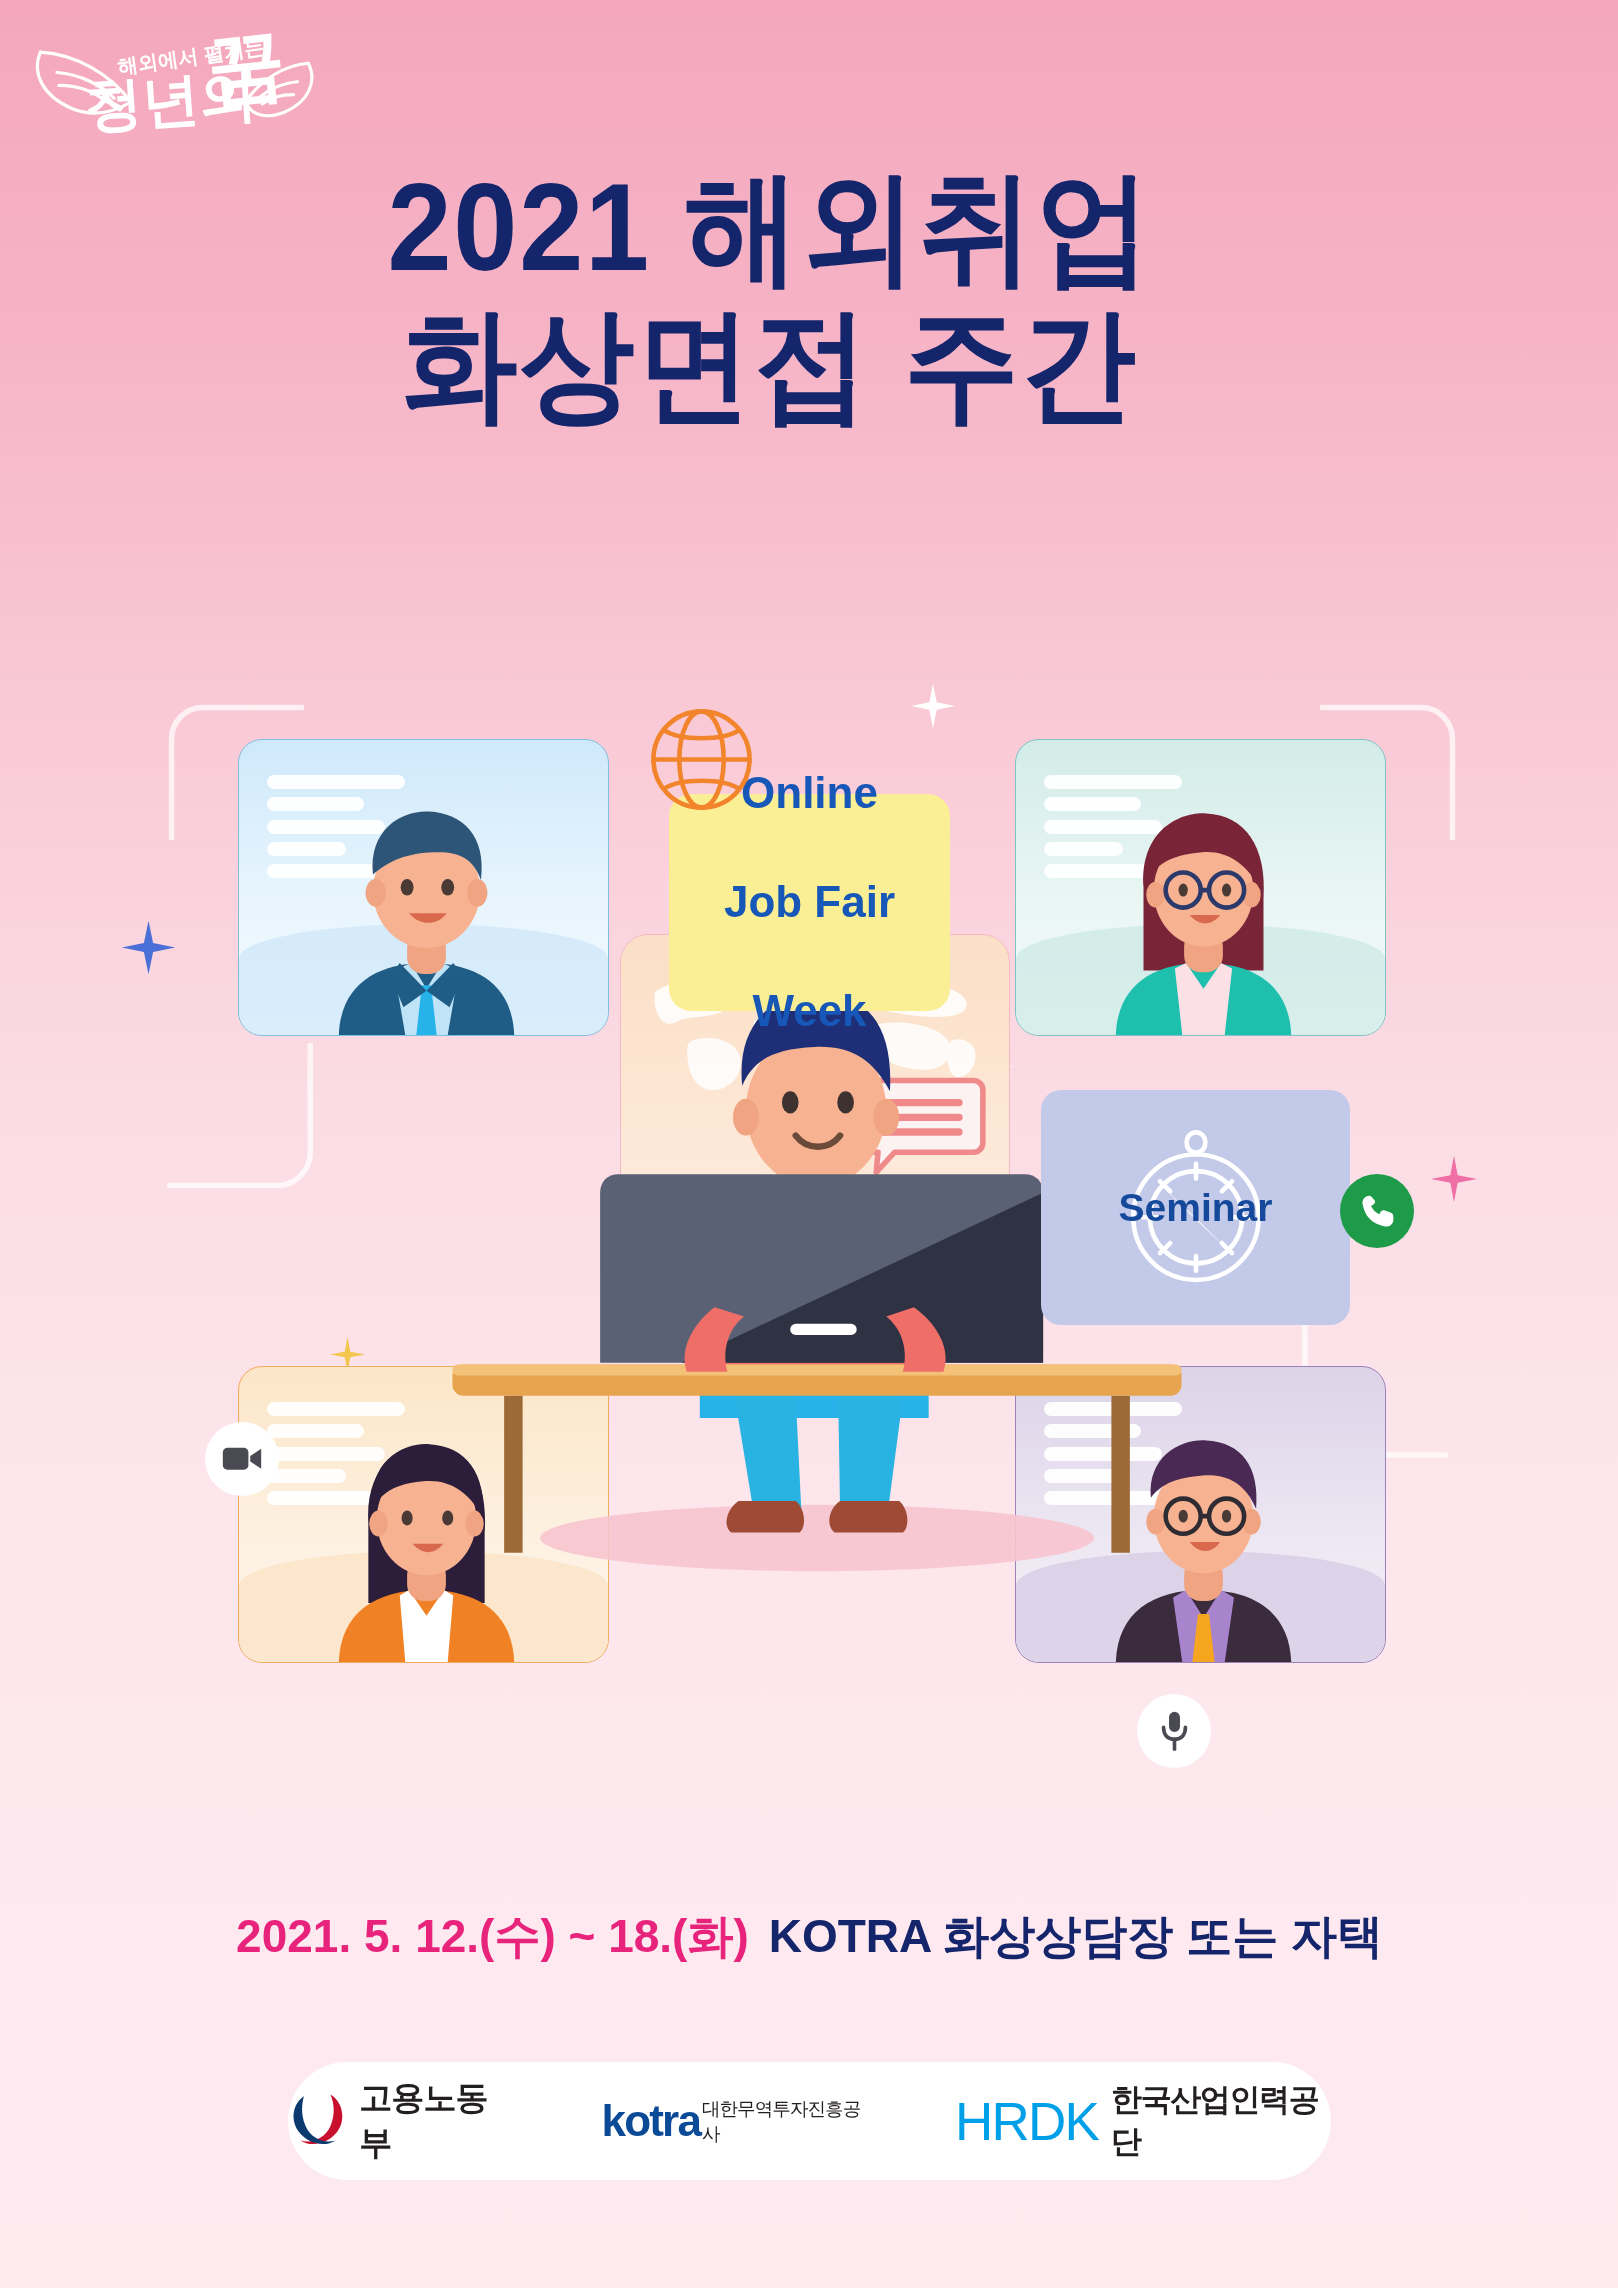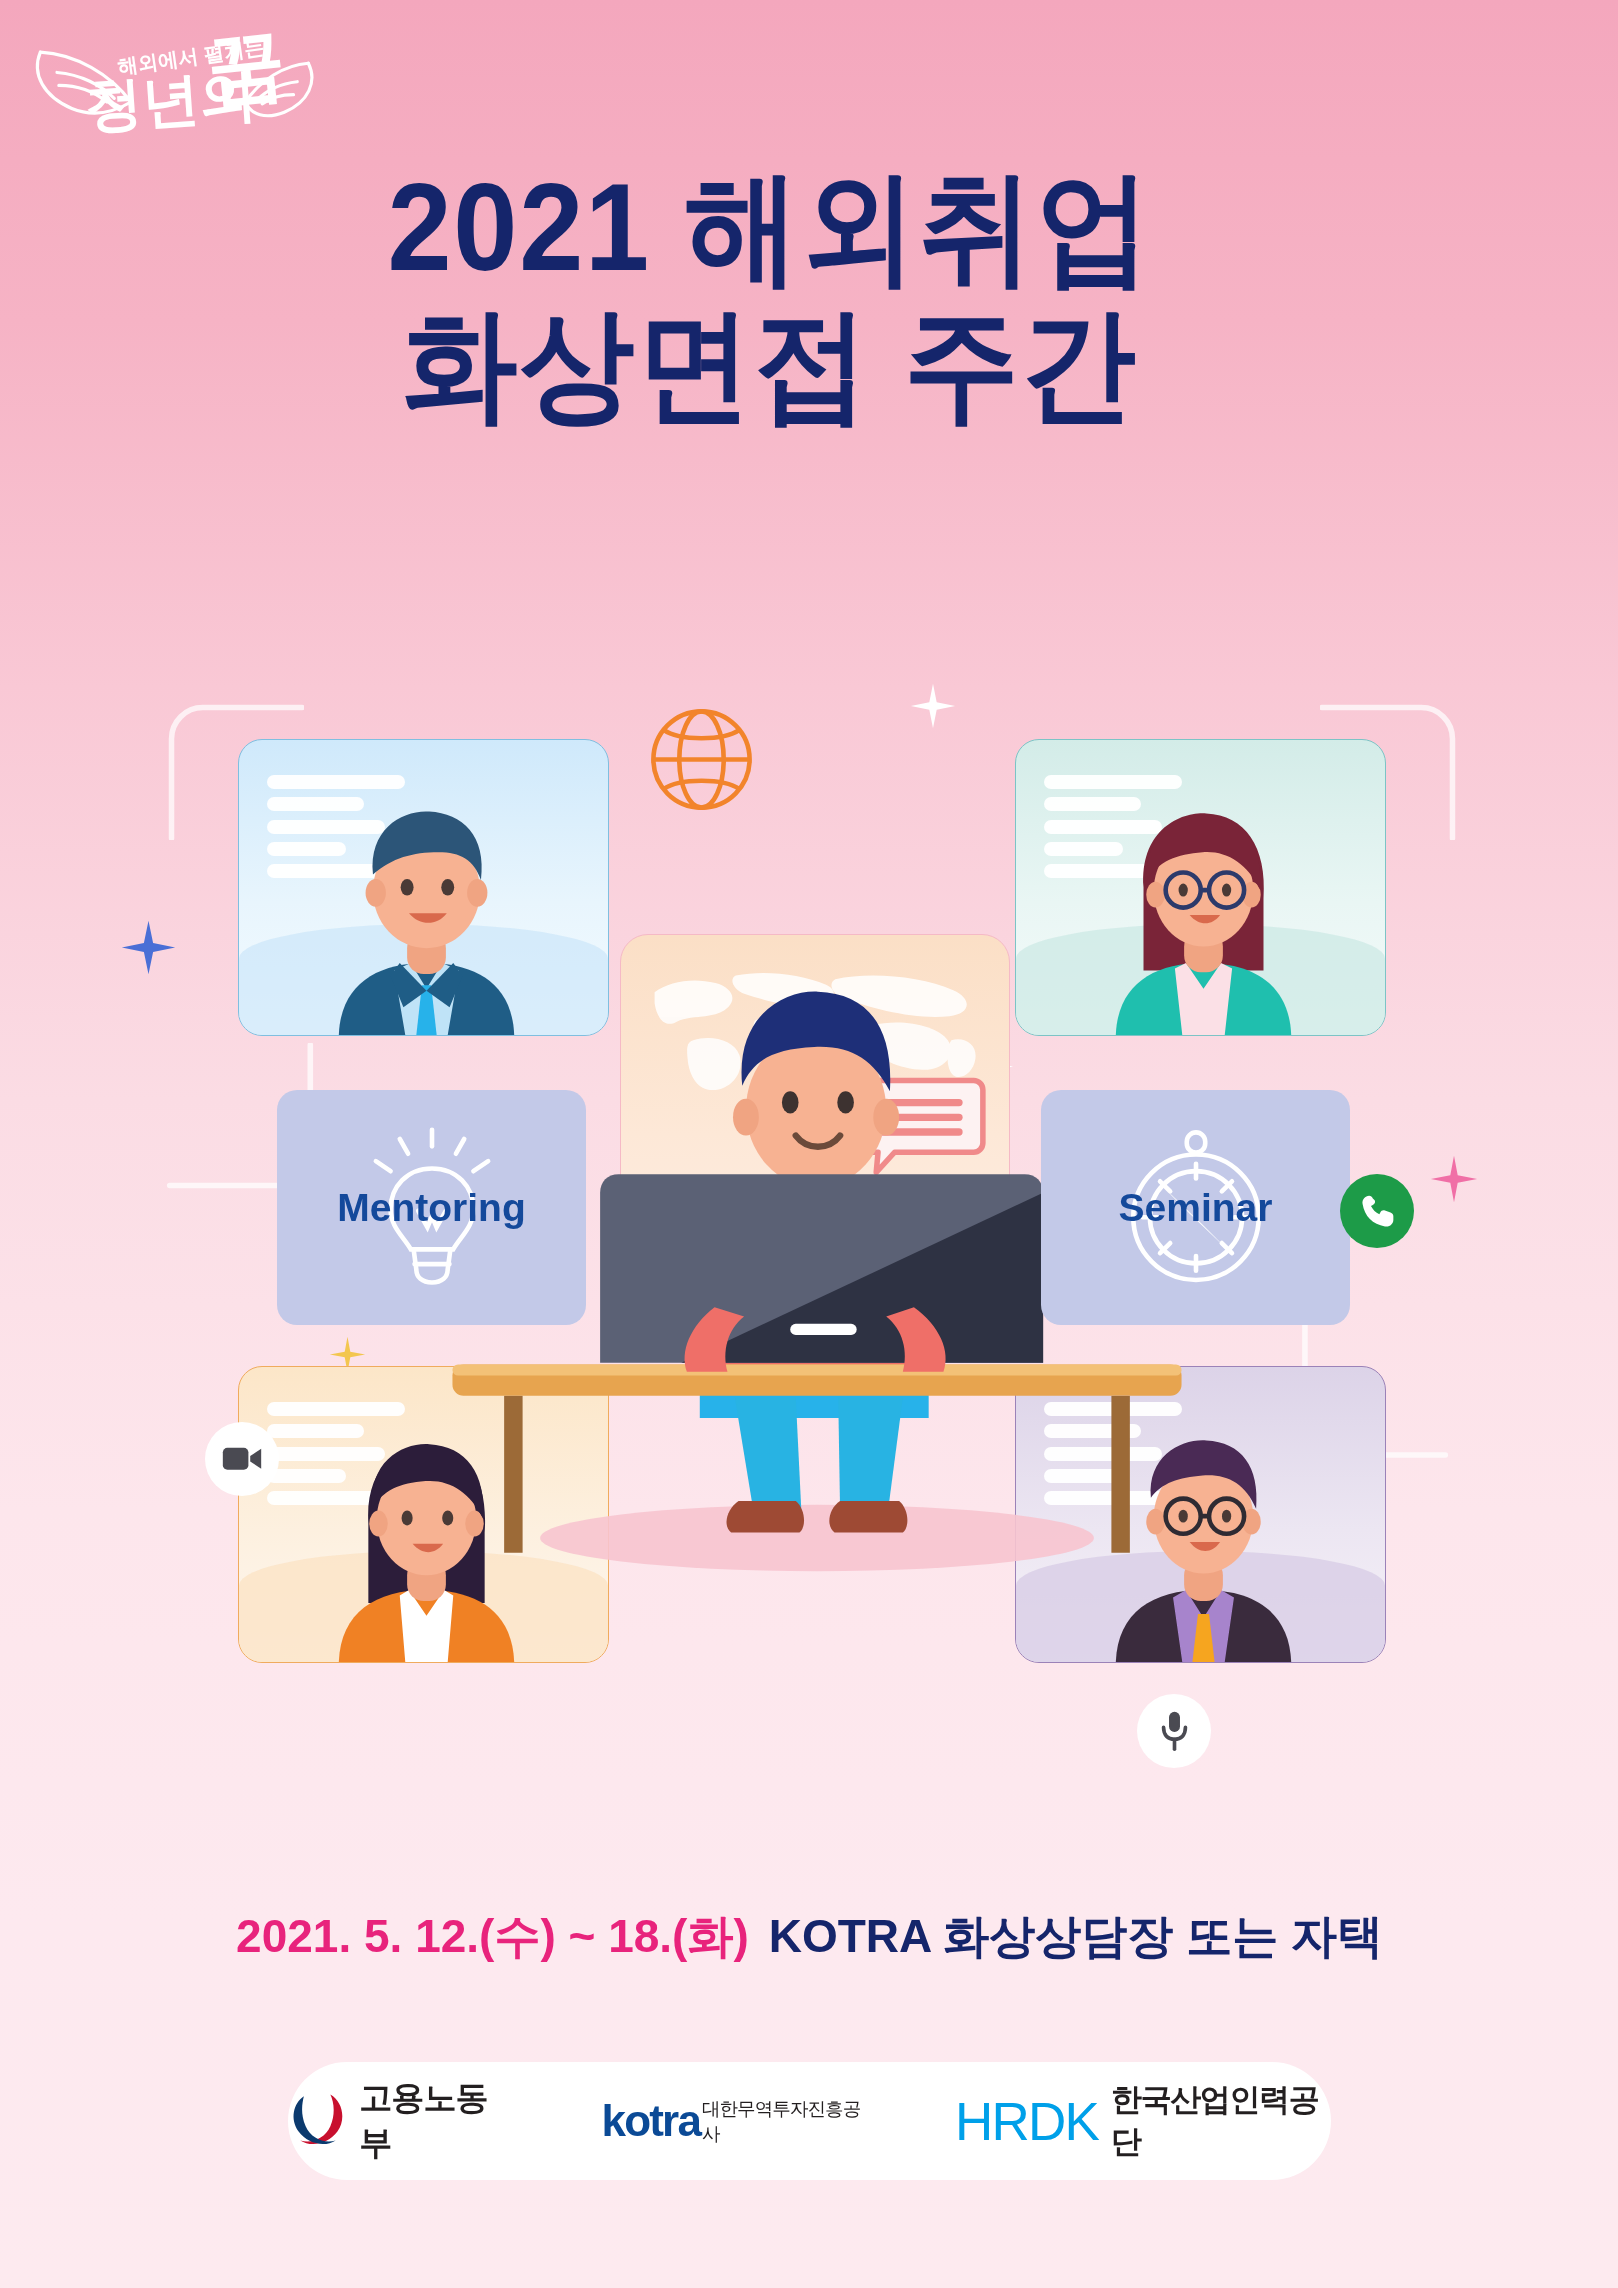--- a/index.html
+++ b/index.html
@@ -347,47 +347,38 @@
       <rect x="734" y="496" width="20" height="170" fill="#9c6a37"></rect>
 
       <path d="M200 256 L640 256 C652 256 660 264 660 276 L660 460 L180 460 L180 276 C180 264 188 256 200 256 Z" fill="#5b6175" transform="translate(0,0)"></path>
       <path d="M660 276 L660 460 L268 460 Z" fill="#2e3243"></path>
       <rect x="386" y="418" width="72" height="12" rx="6" fill="#ffffff"></rect>
 
       <path d="M304 400 C278 420 266 448 274 470 L318 470 C312 448 318 424 336 410 Z" fill="#ef6f68"></path>
       <path d="M520 400 C548 420 560 448 552 470 L508 470 C514 448 508 424 490 410 Z" fill="#ef6f68"></path>
     </svg>
 
+    <div class="yellow-box">
+      <span>
+        <span>Online</span><br>
+        <span>Job Fair</span><br>
+        <span>Week</span>
+      </span>
+    </div>
 
     <svg style="position:absolute;left:646px;top:39px;width:111px;height:111px;" viewBox="0 0 120 120">
       <g fill="none" stroke="#f2842b" stroke-width="5">
         <circle cx="60" cy="60" r="52"></circle>
         <ellipse cx="60" cy="60" rx="24" ry="52"></ellipse>
         <path d="M8 60 H112"></path>
         <path d="M19 28 C36 40 84 40 101 28"></path>
         <path d="M19 92 C36 80 84 80 101 92"></path>
       </g>
     </svg>
 
-    <div class="feature" id="feat-mentoring">
-      <svg class="ficon" width="138" height="175" viewBox="0 0 150 190">
-        <g fill="none" stroke="#ffffff" stroke-width="5" stroke-linecap="round">
-          <path d="M75 10 V28"></path>
-            <path d="M40 20 L49 36"></path>
-            <path d="M110 20 L101 36"></path>
-          <path d="M14 44 L30 55"></path>
-            <path d="M136 44 L120 55"></path>
-          <path d="M75 52 C48 52 30 72 30 96 C30 116 44 126 52 140 L98 140 C106 126 120 116 120 96 C120 72 102 52 75 52 Z"></path>
-          <path d="M55 140 L58 162 C58 170 64 176 75 176 C86 176 92 170 92 162 L95 140"></path>
-          <path d="M56 156 H94"></path>
-          <path d="M60 98 L70 116 L75 104 L80 116 L90 98"></path>
-        </g>
-      </svg>
-      <div class="flabel">Mentoring</div>
-    </div>
 
     <div class="feature" id="feat-seminar">
       <svg class="ficon" width="157" height="166" viewBox="0 0 170 180">
         <g fill="none" stroke="#ffffff" stroke-width="5" stroke-linecap="round">
           <rect x="75" y="8" width="20" height="22" rx="10"></rect>
           <circle cx="85" cy="100" r="68"></circle>
           <circle cx="85" cy="100" r="50"></circle>
           <path d="M85 42 V58"></path>
             <path d="M85 142 V158"></path>
             <path d="M27 100 H43"></path>

